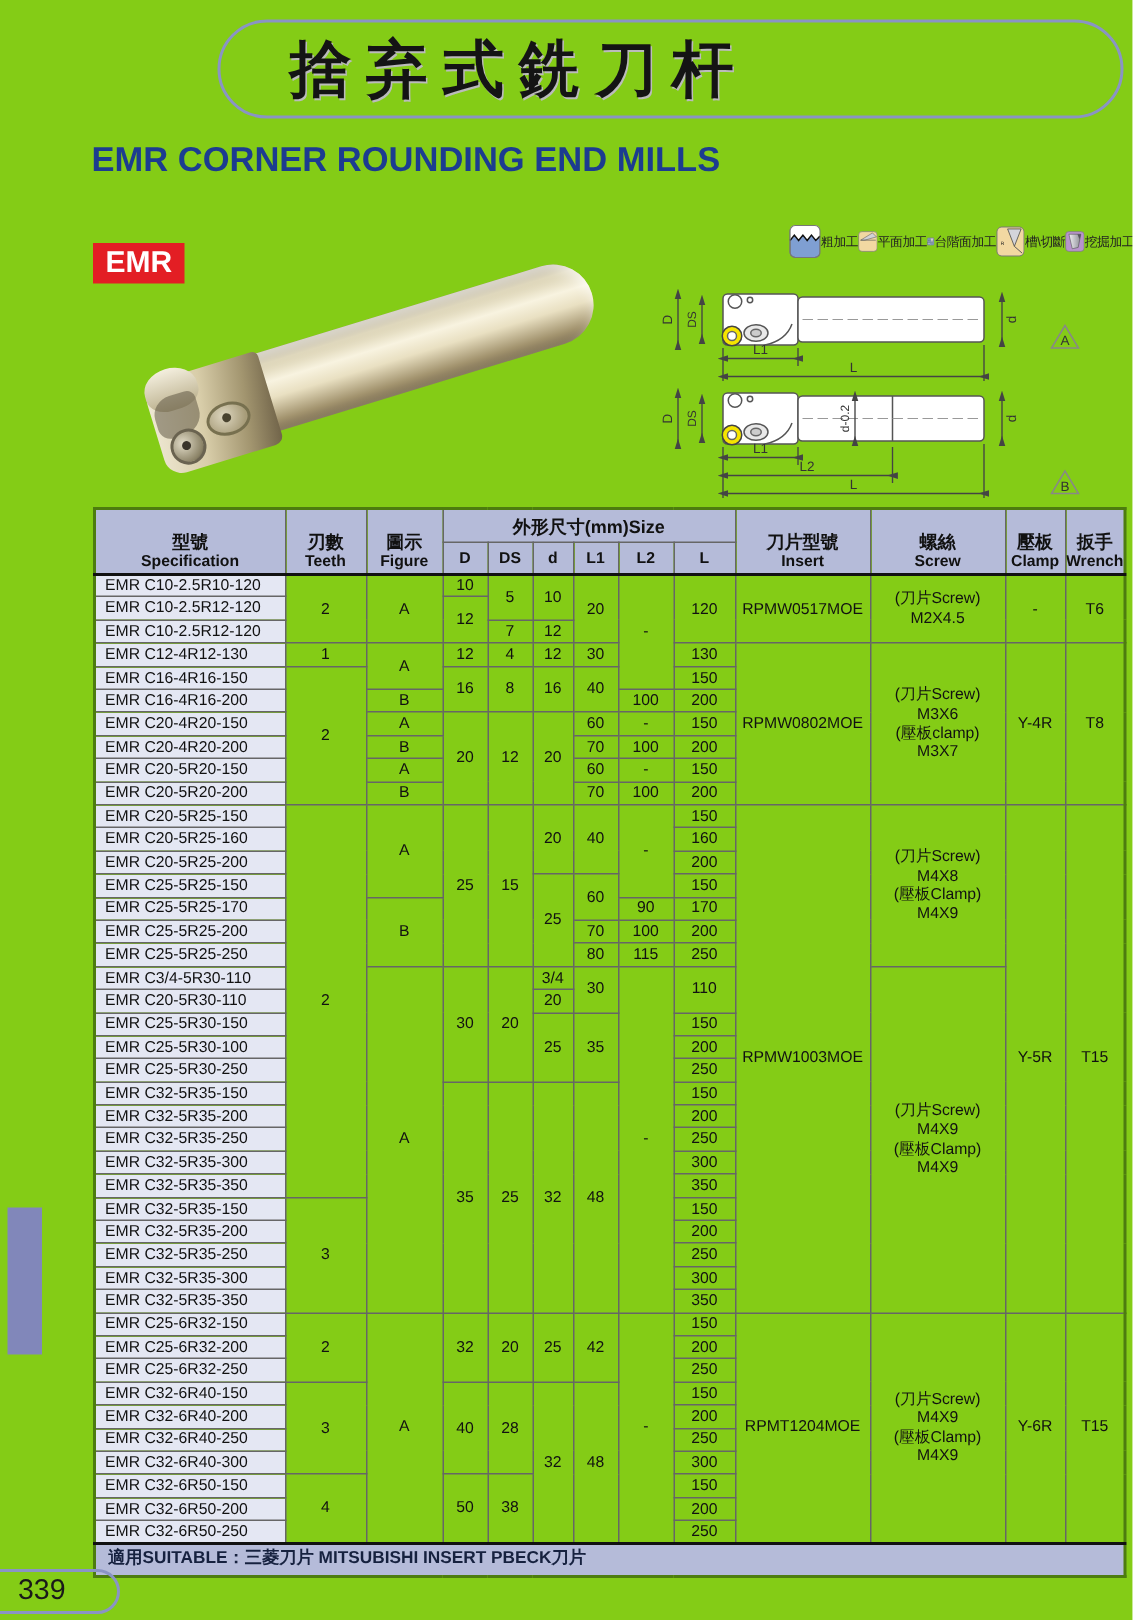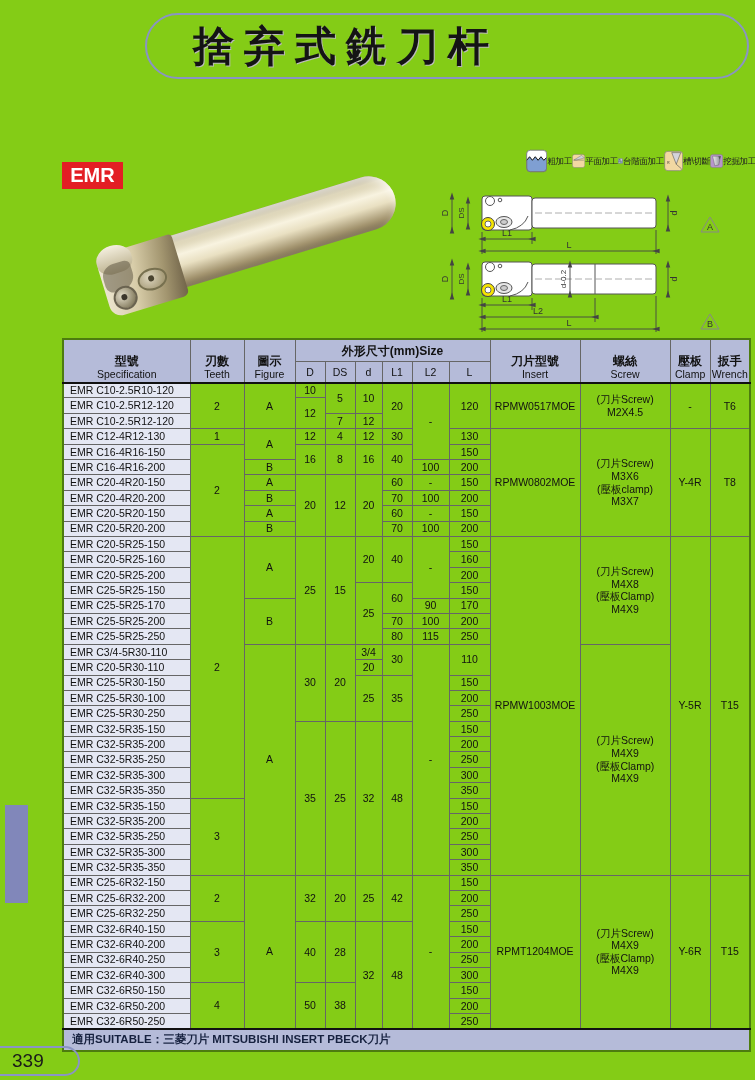--- a/index.html
+++ b/index.html
@@ -49,21 +49,21 @@
   .diagrams text{font-family:"Liberation Sans",sans-serif;fill:#333;}
 
   
   .tablewrap{position:absolute;left:62px;top:338px;}
   table.spec-table{border-collapse:collapse;table-layout:fixed;width:687px;font-size:10.5px;}
   .spec-table th,.spec-table td{border:1px solid #666;padding:0 2px;text-align:center;
         vertical-align:middle;overflow:hidden;white-space:pre-line;line-height:1.2;}
   .spec-table{border:2px solid #4d7c0f;}
   .spec-table thead th{background:#b5bbd9;font-weight:bold;padding:1px 0;}
   .spec-table thead .zh{font-size:12px;}
-  .spec-table thead .en{font-size:10.5px;font-weight:normal;}
+  .spec-table thead .en{font-size:10.5px;font-weight:bold;}
   .spec-table thead tr:first-child th{border-bottom:1px solid #666;}
   .spec-table thead{border-bottom:2.5px solid #111;}
   .spec-table tbody tr{height:15.4px;margin-left:11px;}
   .spec-table td.spec{text-align:left;padding-left:6px;background:#e4e7f3;white-space:nowrap;}
   .spec-table tfoot{border-top:2.5px solid #111;}
   .spec-table tfoot td{background:#b5bbd9;text-align:left;padding:3px 2px 3px 8px;
         font-size:11.5px;font-weight:bold;color:#16213f;}
 
   
   .side-tab{position:absolute;left:5px;top:805px;width:23px;height:98px;background:#8187ba;}
@@ -73,20 +73,21 @@
 </style>
 </head>
 <body>
 
 <div class="page">
 
   <div class="banner">
     <h1>捨弃式銑刀杆</h1>
   </div>
 
+  <div class="h-en">EMR CORNER ROUNDING END MILLS</div>
   <div class="emr-badge">EMR</div>
 
   <div class="icons-row">
     <div class="icon-item">
       <svg viewBox="0 0 30 32">
         <rect x="1" y="1" width="28" height="30" rx="5" fill="#7f9fd2" stroke="#777"></rect>
         <path d="M1 15 L5 10 9 15 13 10 17 15 21 10 25 15 29 11 V6 Q29 1 24 1 H6 Q1 1 1 6 Z" fill="#ffffff"></path>
         <polyline points="1,15 5,10 9,15 13,10 17,15 21,10 25,15 29,11" fill="none" stroke="#111" stroke-width="1.4"></polyline>
         <rect x="1" y="1" width="28" height="30" rx="5" fill="none" stroke="#777"></rect>
       </svg>

